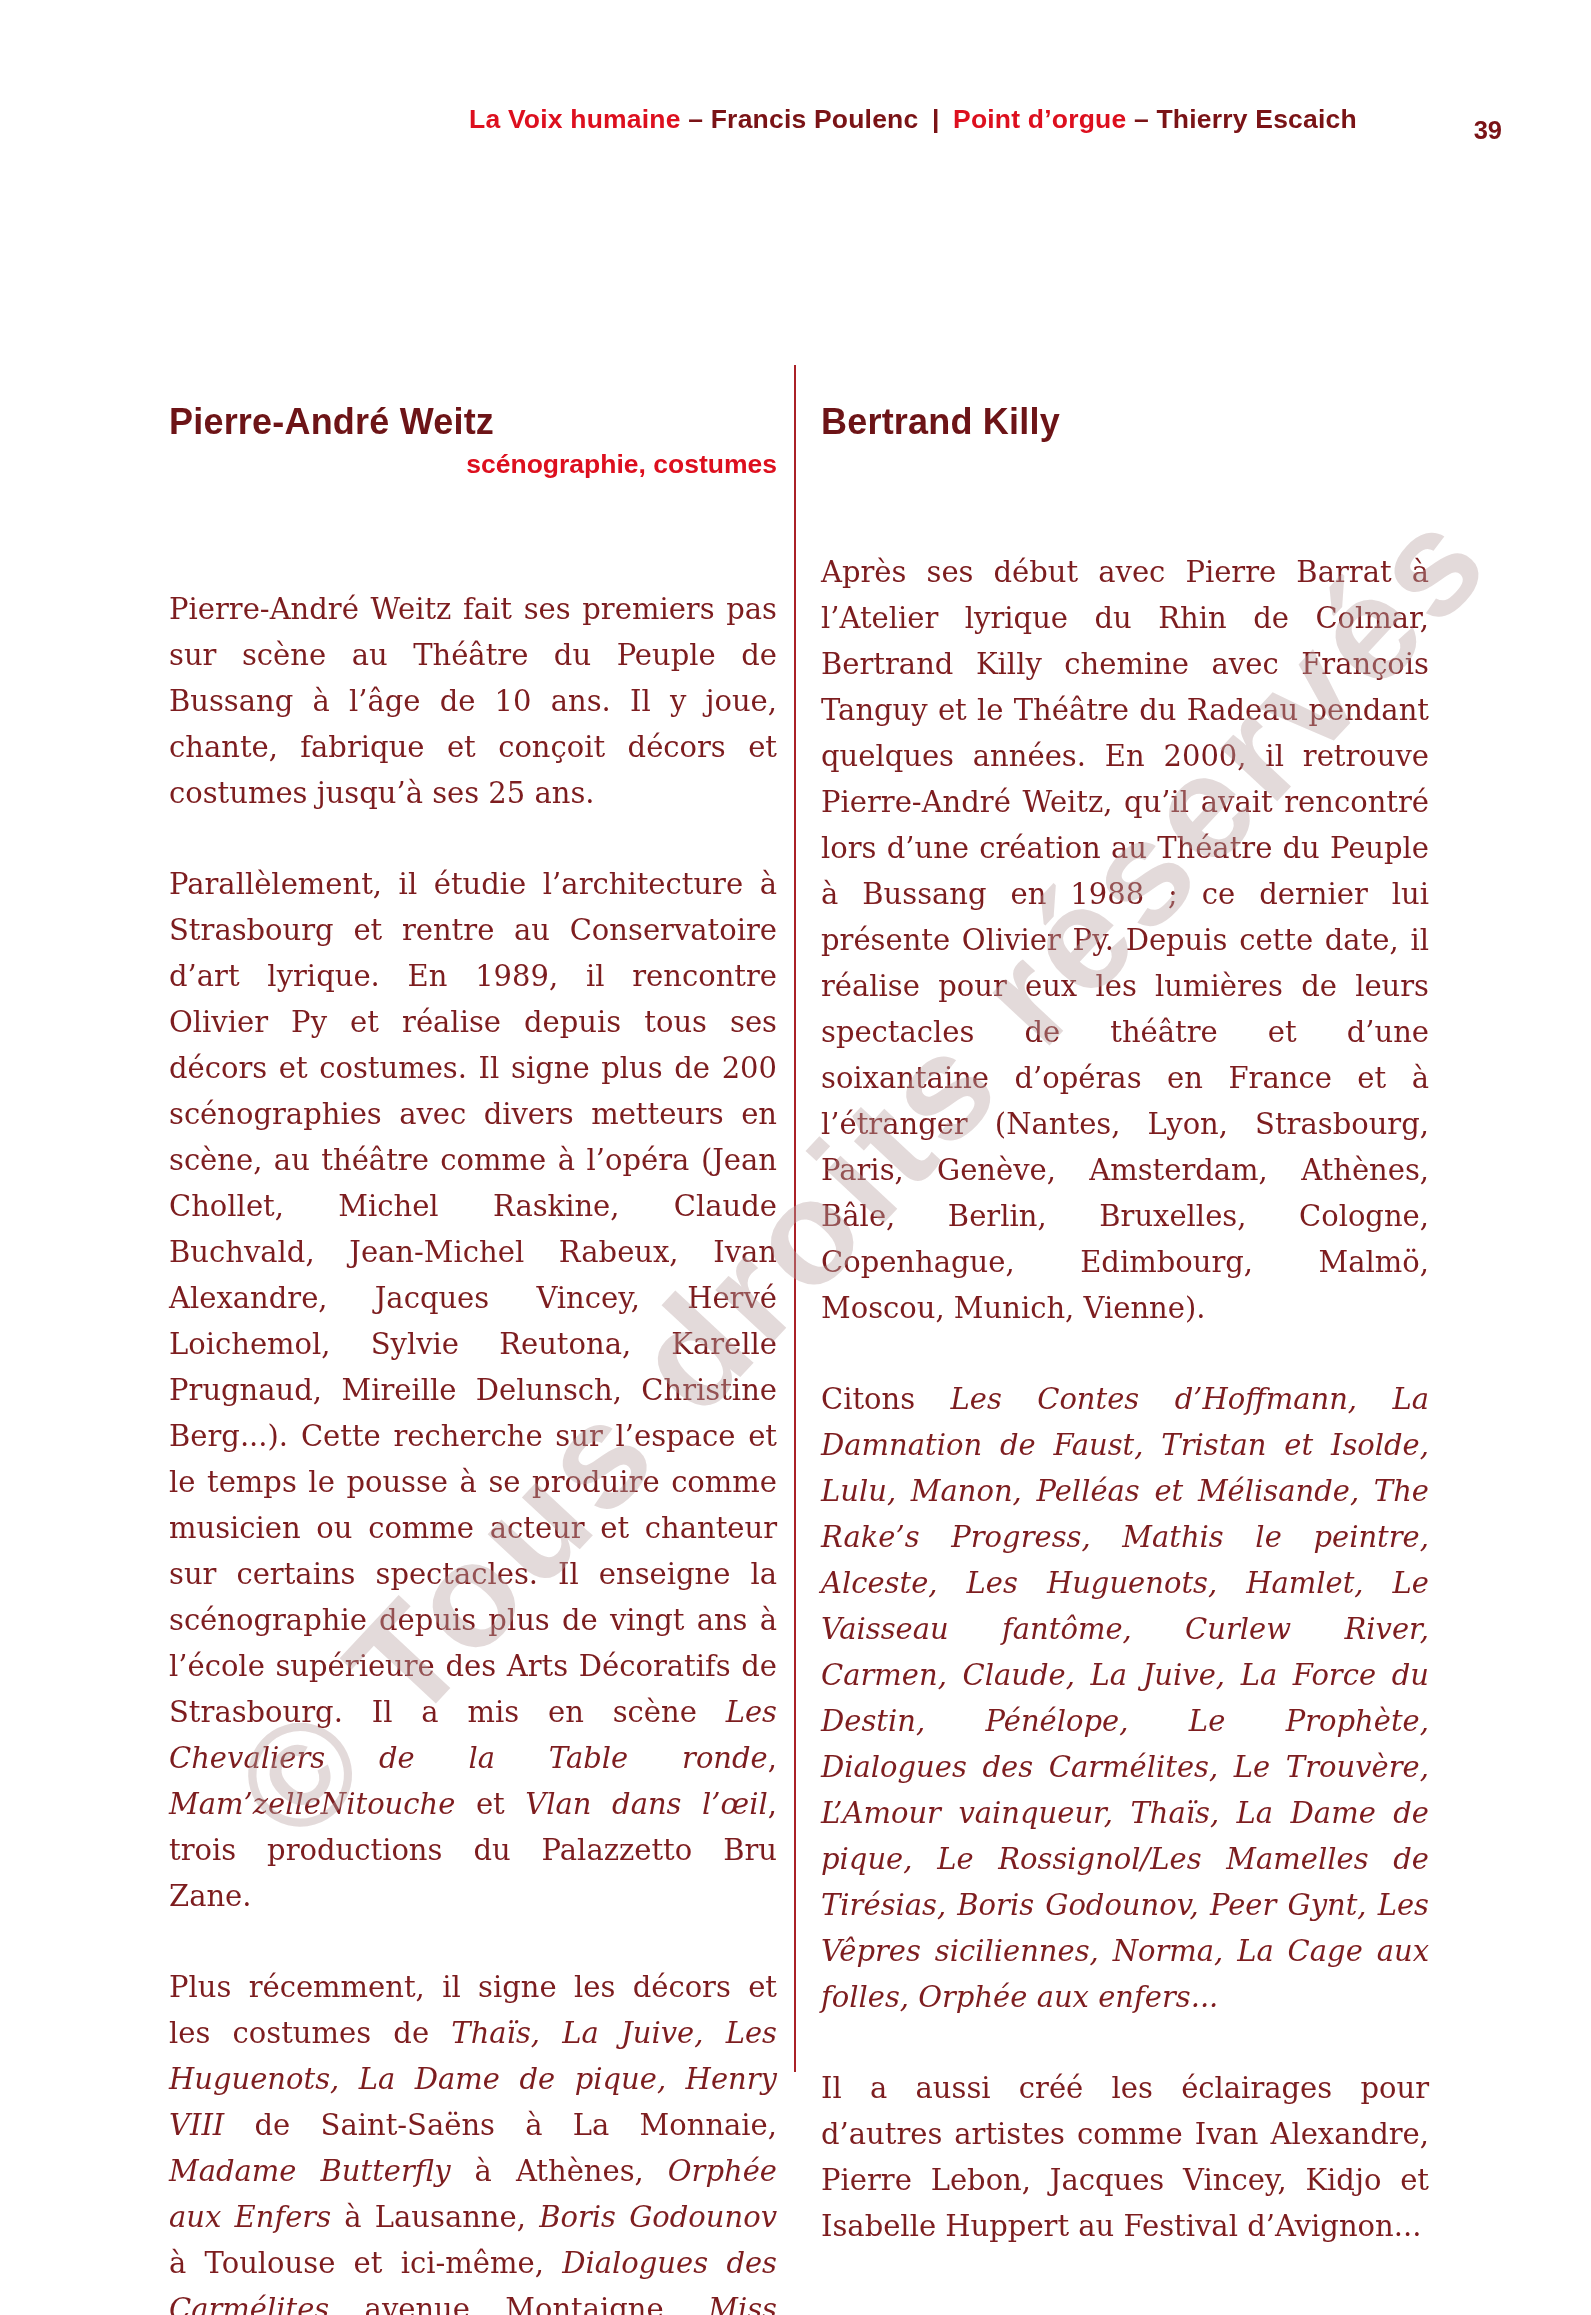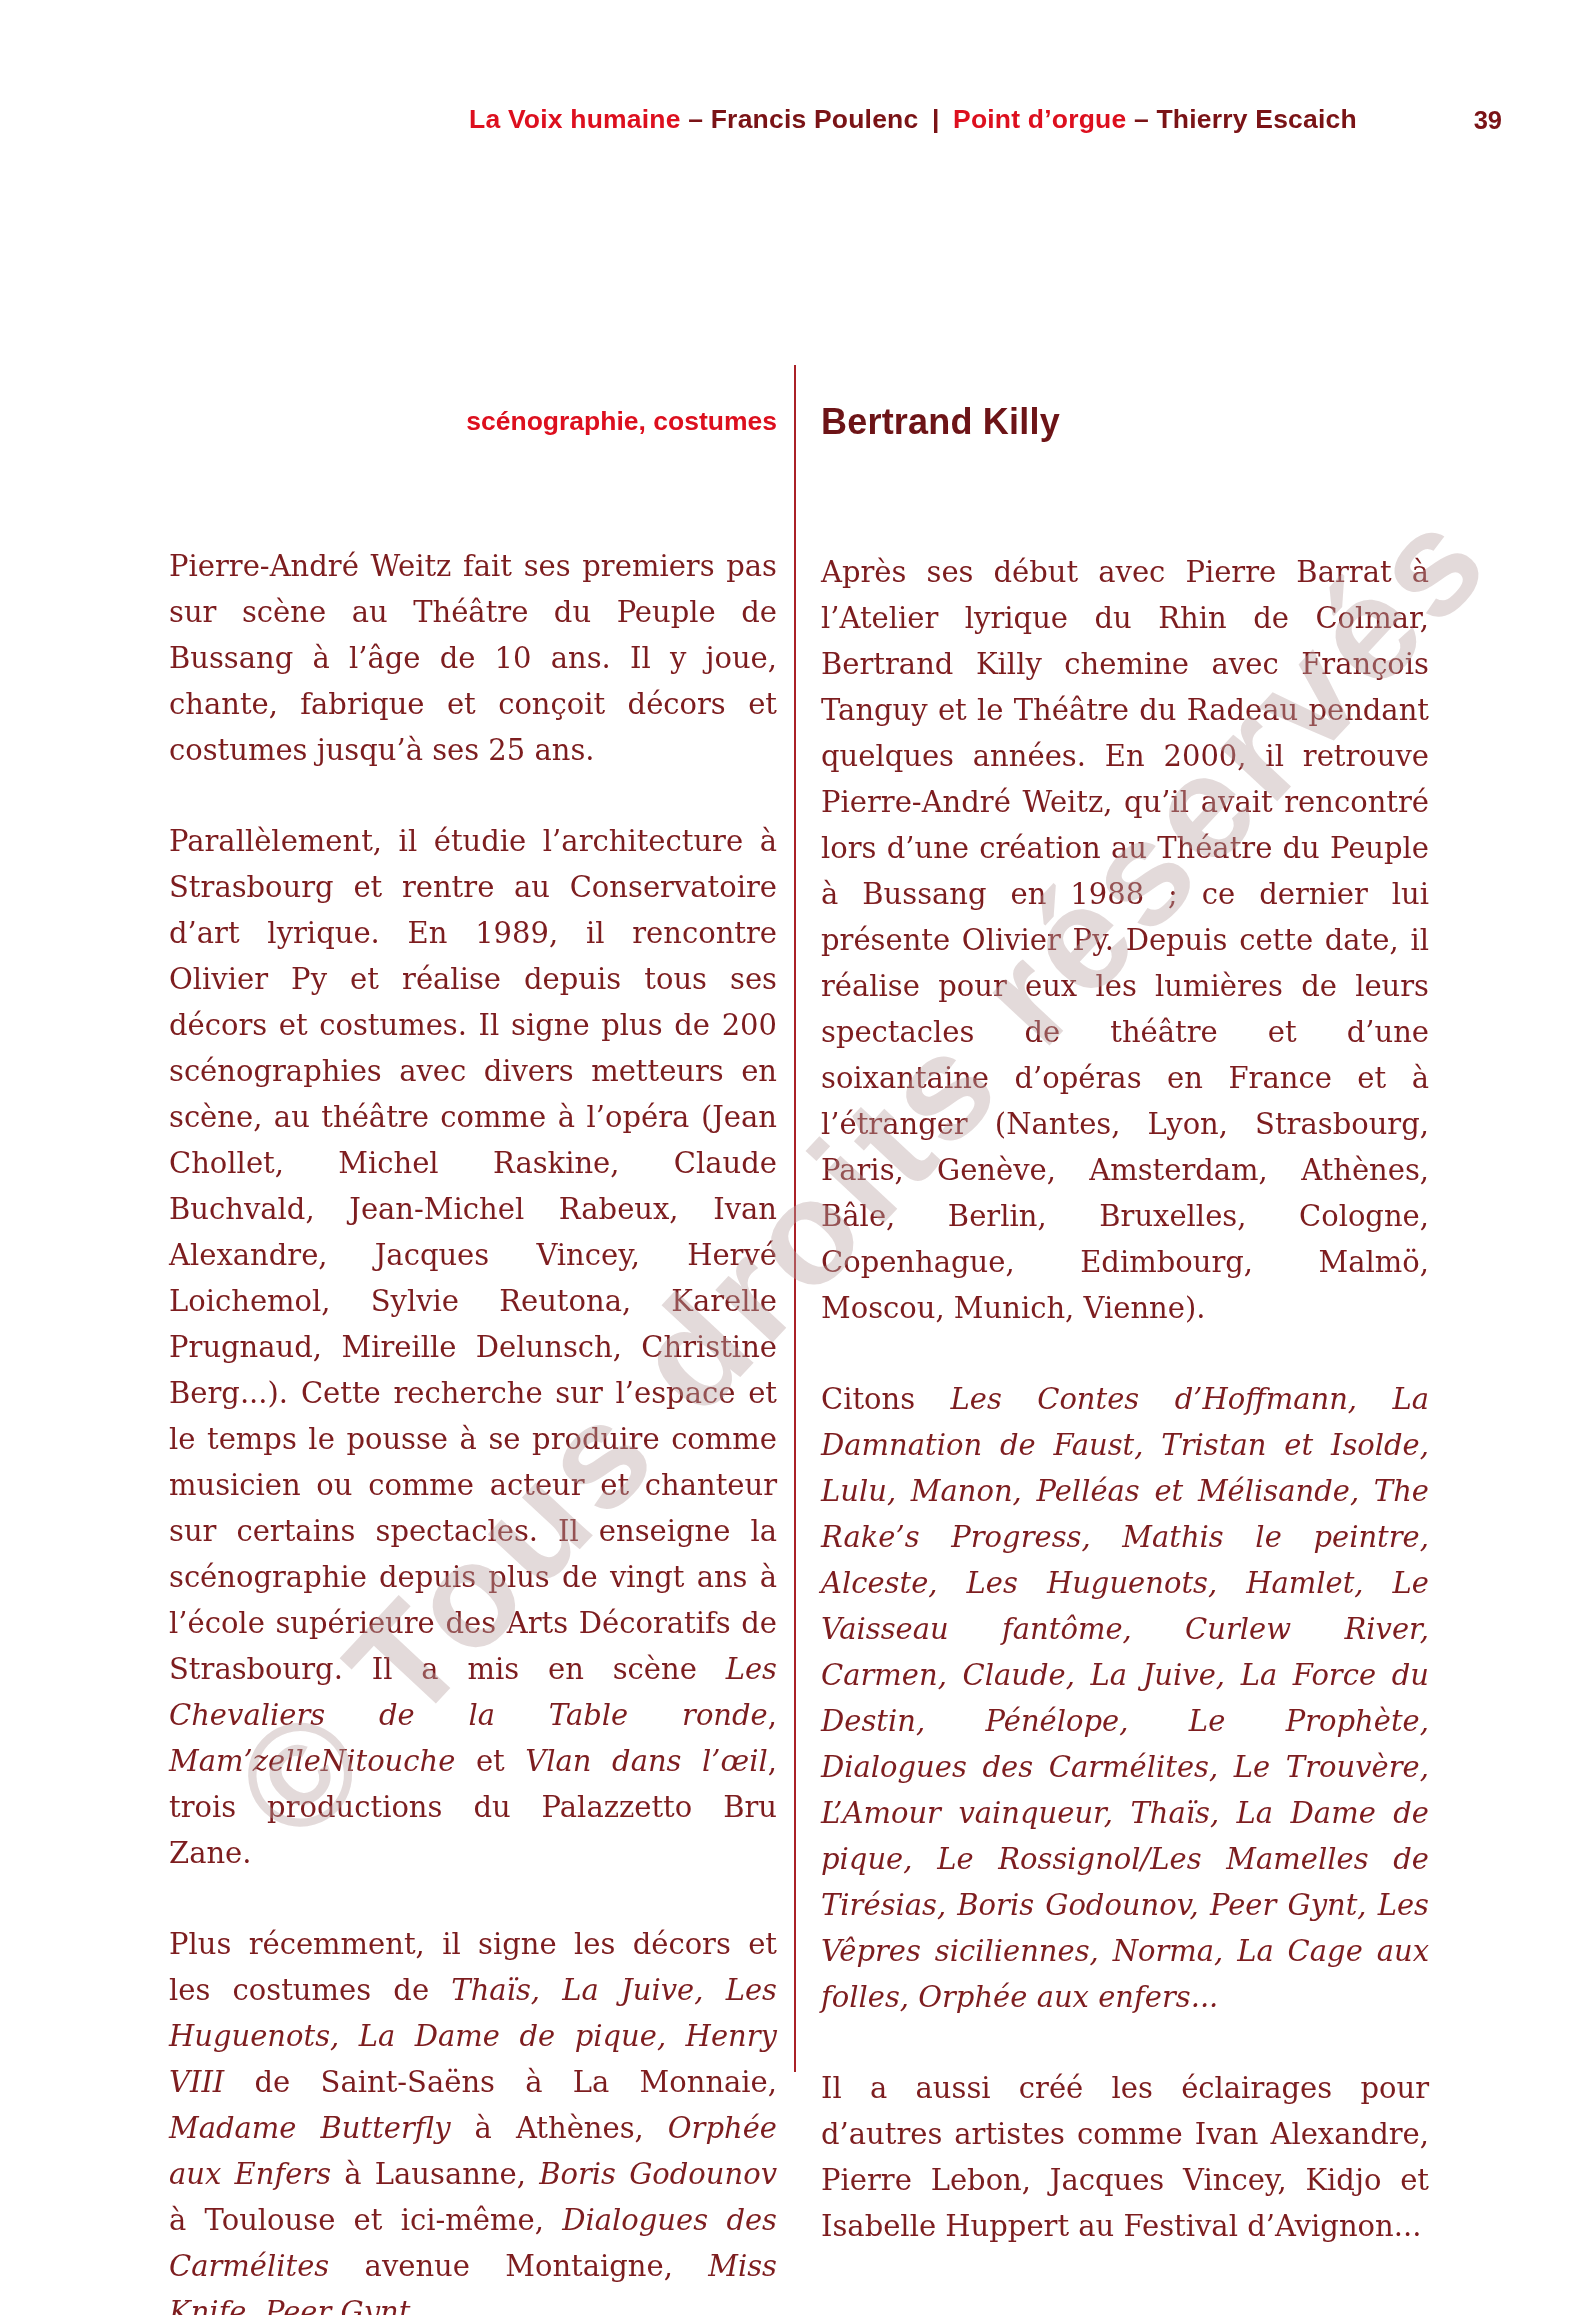--- a/index.html
+++ b/index.html
@@ -20,21 +20,21 @@
     position:absolute; left:469px; top:0;
     white-space:nowrap;
     font-family:"Liberation Sans", sans-serif;
     font-weight:bold; font-size:26.5px; letter-spacing:0.2px;
   }
   .header-inner span { display:inline; }
   .hl-red   { color:#dd0f1e; }
   .hl-dark  { color:#7a1316; }
   .hl-sep   { color:#7a1316; padding:0 5.9px; }
   .page-number {
-    position:absolute; top:2px; right:90px;
+    position:absolute; top:12px; right:90px;
     font-family:"Liberation Sans", sans-serif;
     font-weight:bold; font-size:25.5px; color:#7a1316;
   }
   
   .divider {
     position:absolute; left:794px; top:365px;
     width:2px; height:1707px;
     background:#aa2127;
   }
   
@@ -91,20 +91,21 @@
       <span class="hl-red">Point d’orgue</span>
       <span class="hl-dark">–</span>
       <span class="hl-dark">Thierry Escaich</span>
     </div>
     <div class="page-number">39</div>
   </div>
 
   <div class="divider"></div>
 
   <div class="column col-left">
+    <h2 class="person-name">Pierre-André Weitz</h2>
     <div class="person-role">scénographie, costumes</div>
     <div class="col-body">
         <p><span>Pierre-André Weitz fait ses premiers pas sur scène au Théâtre du Peuple de Bussang à l’âge de 10 ans. Il y joue, chante, fabrique et conçoit décors et costumes jusqu’à ses 25 ans.</span></p>
         <p><span>Parallèlement, il étudie l’architecture à Strasbourg et rentre au Conservatoire d’art lyrique. En 1989, il rencontre Olivier Py et réalise depuis tous ses décors et costumes. Il signe plus de 200 scénographies avec divers metteurs en scène, au théâtre comme à l’opéra (Jean Chollet, Michel Raskine, Claude Buchvald, Jean-Michel Rabeux, Ivan Alexandre, Jacques Vincey, Hervé Loichemol, Sylvie Reutona, Karelle Prugnaud, Mireille Delunsch, Christine Berg...). Cette recherche sur l’espace et le temps le pousse à se produire comme musicien ou comme acteur et chanteur sur certains spectacles. Il enseigne la scénographie depuis plus de vingt ans à l’école supérieure des Arts Décoratifs de Strasbourg. Il a mis en scène </span><i>Les Chevaliers de la Table ronde</i><span>, </span><i>Mam’zelleNitouche</i><span> et </span><i>Vlan dans l’œil</i><span>, trois productions du Palazzetto Bru Zane.</span></p>
         <p><span>Plus récemment, il signe les décors et les costumes de </span><i>Thaïs, La Juive, Les Huguenots, La Dame de pique, Henry VIII</i><span> de Saint-Saëns à La Monnaie, </span><i>Madame Butterfly</i><span> à Athènes, </span><i>Orphée aux Enfers</i><span> à Lausanne, </span><i>Boris Godounov</i><span> à Toulouse et ici-même, </span><i>Dialogues des Carmélites</i><span> avenue Montaigne, </span><i>Miss Knife, Peer Gynt</i></p>
       </div>
   </div>
 
   <div class="column col-right">
     <h2 class="person-name">Bertrand Killy</h2>

